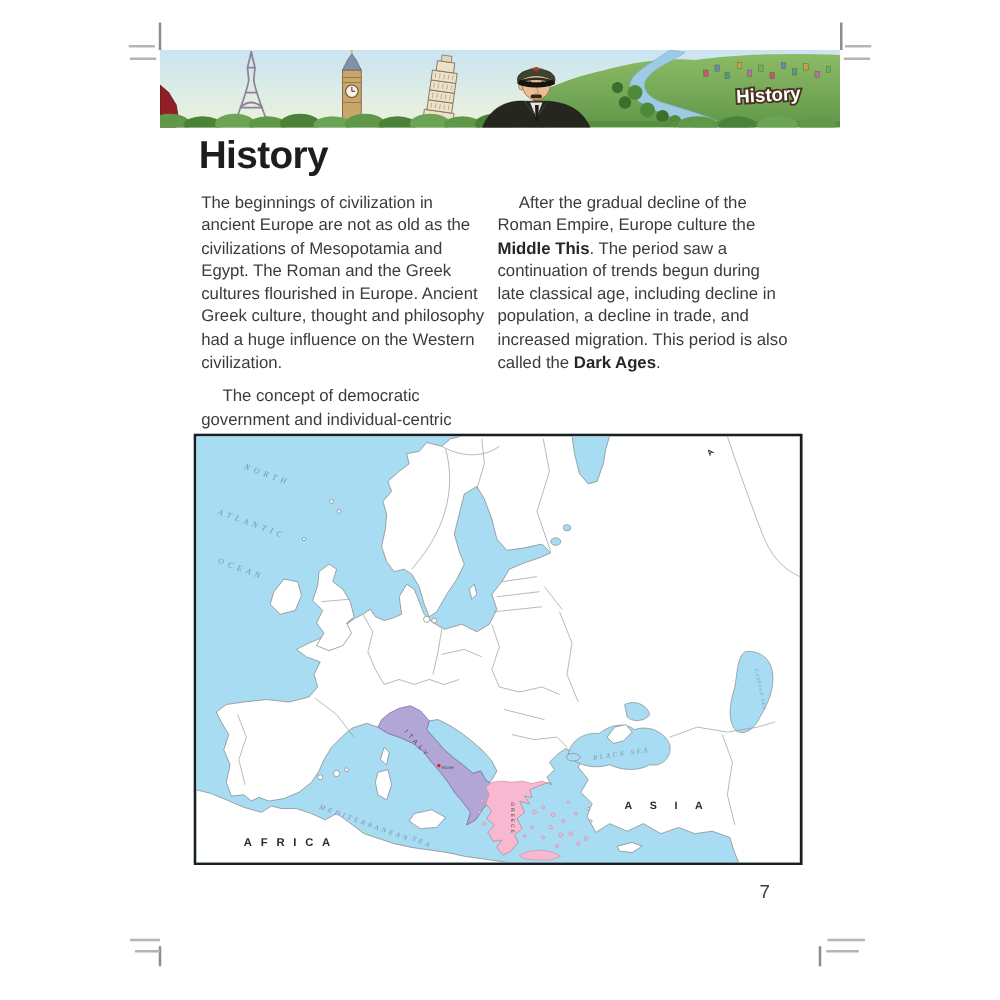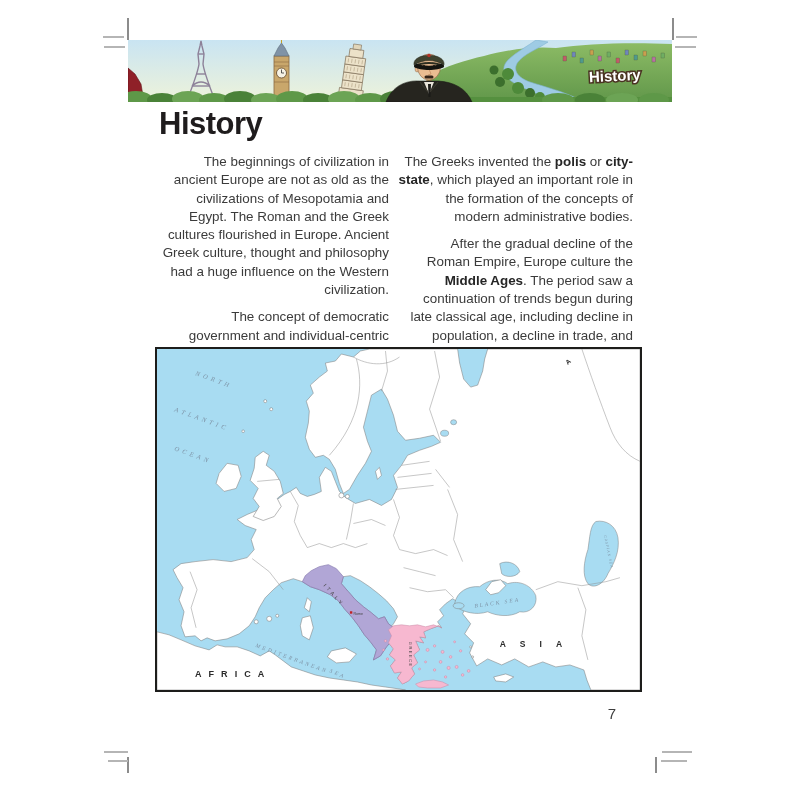--- a/index.html
+++ b/index.html
@@ -4,21 +4,21 @@
 <style>
   html,body{margin:0;padding:0;background:#fff;}
   .sheet{position:relative;width:800px;height:800px;background:#fff;overflow:hidden;
          font-family:"Liberation Sans",sans-serif;}
   .mark{position:absolute;background:#b5b5b5;}
   .mark.dark{background:#8c8c8c;}
   .banner{position:absolute;left:128px;top:40px;width:544px;height:62px;}
   .page-title{position:absolute;left:159px;top:106px;font-size:31px;font-weight:bold;
               color:#1f1c1d;letter-spacing:-.5px;}
   .cols{position:absolute;left:161px;top:153px;width:472px;display:flex;gap:9px;}
-  .col{width:228px;font-size:13.4px;line-height:18.3px;color:#3b3b3b;text-align:right;}
+  .col{width:228px;font-size:13.4px;line-height:18.3px;color:#3b3b3b;}
   .col.right{width:235px;}
   .col p{margin:0 0 9px 0;}
   .col p.indent{text-indent:17px;}
   .col b{color:#262626;}
   .map-frame{position:absolute;left:155px;top:347px;width:487px;height:345px;
              box-sizing:border-box;border:2.5px solid #1d1d1b;background:#a8dcf2;}
   .map-frame svg{display:block;width:100%;height:100%;}
   .page-num{position:absolute;left:580px;top:705px;width:36px;text-align:right;
             font-size:15px;color:#3d3d3d;}
   
@@ -154,22 +154,21 @@
   </div>
 
   <div class="page-title">History</div>
 
   <div class="cols">
     <div class="col">
       <p><span>The beginnings of civilization in ancient Europe are not as old as the civilizations of Mesopotamia and Egypt. The Roman and the Greek cultures flourished in Europe. Ancient Greek culture, thought and philosophy had a huge influence on the Western civilization.</span></p>
       <p class="indent"><span>The concept of democratic government and individual-centric cultures are often attributed to Ancient Greece. Greece is known as the birthplace of democracy.</span></p>
     </div>
     <div class="col right">
-      <p><span>The Greeks invented the </span><b>polis</b><span> or </span><b>city-state</b><span>, which played an important role in the formation of the concepts of modern administrative bodies.</span></p>
-      <p class="indent"><span>After the gradual decline of the Roman Empire, Europe culture the </span><b>Middle Ages</b><span>. The period saw a continuation of trends begun during late classical age, including decline in population, a decline in trade, and increased migration. This period is also called the </span><b>Dark Ages</b><span>.</span></p>
+      <p class="indent"><span>After the gradual decline of the Roman Empire, Europe culture the </span><b>Middle This</b><span>. The period saw a continuation of trends begun during late classical age, including decline in population, a decline in trade, and increased migration. This period is also called the </span><b>Dark Ages</b><span>.</span></p>
     </div>
   </div>
 
   <div class="map-frame">
     <svg viewBox="0 0 482 340" preserveAspectRatio="none">
       <rect x="0" y="0" width="482" height="340" fill="#a8dcf2"></rect>
 
       <path class="land" d="M152,62 L149,52 L156,44 L153,36 L162,28 L170,22 L168,14 L178,12 L184,5 L196,8 L203,2 L212,0
         L300,0 L302,14 L306,30 L313,38 L320,36 L325,22 L327,10 L330,0
         L482,0 L482,340 L433,340

